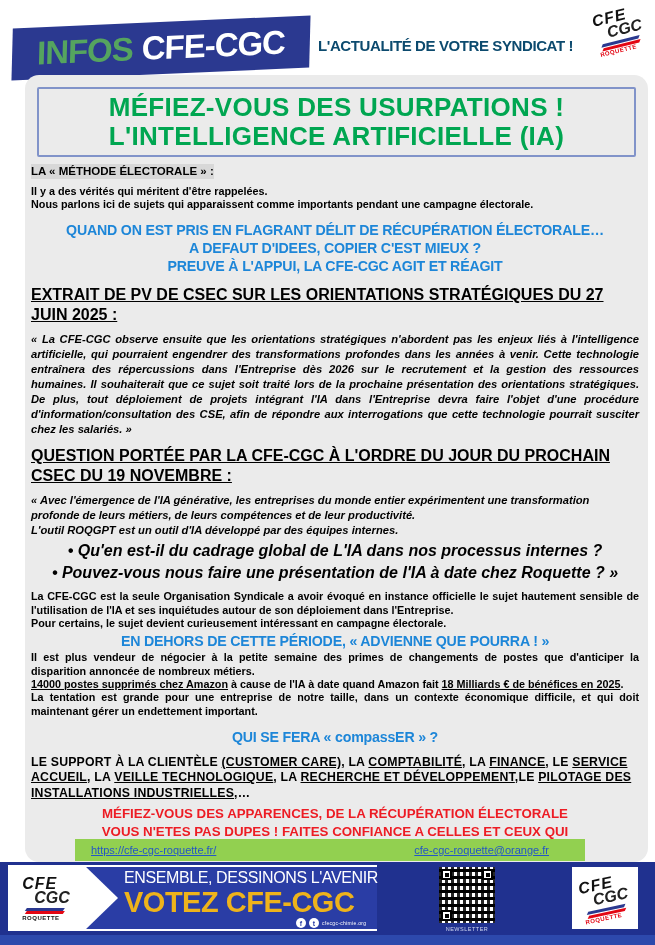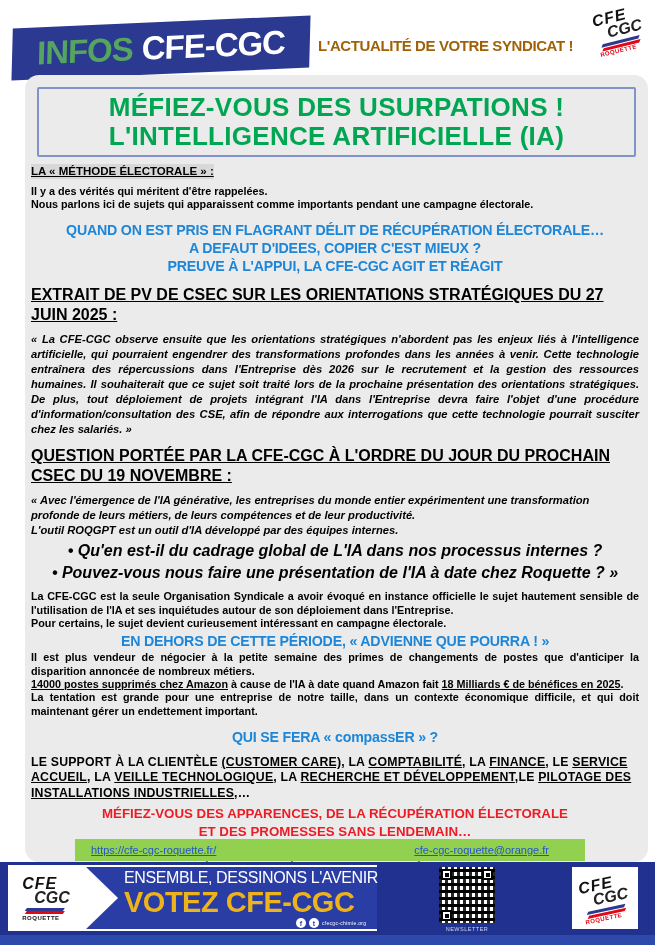--- a/index.html
+++ b/index.html
@@ -4,41 +4,41 @@
 <style>
   html,body{margin:0;padding:0;background:#fff;}
   .page{position:relative;width:655px;height:945px;background:#fff;overflow:hidden;
         font-family:"Liberation Sans",sans-serif;color:#000;}
 
   
   .banner{position:absolute;left:12px;top:22px;width:298px;height:52px;background:#2b3990;
           transform:rotate(-2.5deg) skewX(-4deg);display:flex;align-items:center;justify-content:center;gap:9px;}
   .banner .infos{color:#55a45f;font-size:33px;font-weight:bold;letter-spacing:-1px;}
   .banner .brand{color:#ffffff;font-size:33px;font-weight:bold;letter-spacing:-1px;}
-  .tagline{position:absolute;left:318px;top:37px;color:#a16207;font-weight:bold;font-size:15px;letter-spacing:-0.4px;white-space:nowrap;}
+  .tagline{position:absolute;left:318px;top:37px;color:#0c4a6e;font-weight:bold;font-size:15px;letter-spacing:-0.4px;white-space:nowrap;}
 
   .mlogo{text-align:left;line-height:1;}
   .mlogo .l1{font-weight:bold;font-style:italic;font-size:16px;color:#111;letter-spacing:1px;}
   .mlogo .l2{font-weight:bold;font-style:italic;font-size:16px;color:#222;margin-left:12px;margin-top:-2px;}
   .stripes{margin:2px 0 1px 4px;width:38px;}
   .stripes i{display:block;height:2.5px;margin:1px 0;transform:skewX(-35deg);}
   .s-blue{background:#2b3990;}
   .s-red{background:#e30613;}
   .region{font-size:6px;font-weight:bold;letter-spacing:.5px;}
   .region.red{color:#e30613;}
   .region.black{color:#111;}
   .logo-top{position:absolute;right:12px;top:8px;transform:rotate(-14deg);}
 
   
   .panel{position:absolute;left:25px;top:75px;width:623px;height:787px;background:#ebebeb;
          border-radius:14px;overflow:hidden;}
   .title-box{margin:12px 12px 4px;border:2px solid #8193c9;border-radius:2px;padding:4px 2px;
              text-align:center;color:#00a651;font-weight:bold;font-size:26px;line-height:1.12;letter-spacing:.3px;}
   .body{padding:0 9px 0 6px;font-size:10.8px;font-weight:bold;line-height:1.25;}
-  .h-gray{display:inline-block;background:#d8d8d8;text-decoration:underline;font-size:11.5px;margin:3px 0 6px;}
+  .h-gray{display:inline-block;background:#d8d8d8;font-size:11.5px;margin:3px 0 6px;}
   .h-und{text-decoration:underline;font-size:16px;margin:9px 0 7px;}
   .b{margin:0;}
   .just{text-align:justify;}
   .blue-h{color:#1d86d8;text-align:center;font-size:14.2px;line-height:1.3;font-weight:bold;margin:9px 0;letter-spacing:-0.2px;}
   .quote{font-style:italic;font-size:11.2px;line-height:1.34;margin:0 0 6px;}
   .bullets{font-style:italic;text-align:center;font-size:16px;line-height:1.35;}
   .bullet::before{content:"•  ";}
   .run-u{text-decoration:underline;}
   .run-red{color:#ff0000;}
   .jobs{font-size:12.3px;line-height:1.25;margin:4px 0 2px;letter-spacing:.2px;}
@@ -139,21 +139,20 @@
       <p class="b just">Il est plus vendeur de négocier à la petite semaine des primes de changements de postes que d'anticiper la disparition annoncée de nombreux métiers.</p>
       <p class="b just"><span class="run-u">14000 postes supprimés chez Amazon</span><span> à cause de l'IA à date quand Amazon fait </span><span class="run-u">18 Milliards € de bénéfices en 2025</span><span>.</span></p>
       <p class="b just">La tentation est grande pour une entreprise de notre taille, dans un contexte économique difficile, et qui doit maintenant gérer un endettement important.</p>
 
       <div class="blue-h" style="margin:10px 0 8px;">QUI SE FERA « compassER » ?</div>
 
       <p class="b jobs"><span>LE SUPPORT À LA CLIENTÈLE </span><span class="run-u">(CUSTOMER CARE)</span><span>, LA </span><span class="run-u">COMPTABILITÉ</span><span>,  LA </span><span class="run-u">FINANCE</span><span>, LE </span><span class="run-u">SERVICE ACCUEIL</span><span>, LA </span><span class="run-u">VEILLE TECHNOLOGIQUE</span><span>, LA </span><span class="run-u">RECHERCHE ET DÉVELOPPEMENT</span><span>,LE </span><span class="run-u">PILOTAGE DES INSTALLATIONS INDUSTRIELLES</span><span>,…</span></p>
 
       <div class="red-block">
         <div>MÉFIEZ-VOUS DES APPARENCES, DE LA RÉCUPÉRATION ÉLECTORALE</div>
-        <div>ET DES PROMESSES SANS LENDEMAIN…</div>
         <div>VOUS N'ETES PAS DUPES ! FAITES CONFIANCE A CELLES ET CEUX QUI</div>
         <div>DÉFENDENT RÉELLEMENT VOS MÉTHODE :</div>
         <div>VOS CANDIDATS  CFE-CGC</div>
       </div>
     </div>
 
     <div class="green-bar">
       <a class="glink">https://cfe-cgc-roquette.fr/</a>
       <a class="glink">cfe-cgc-roquette@orange.fr</a>
     </div>

